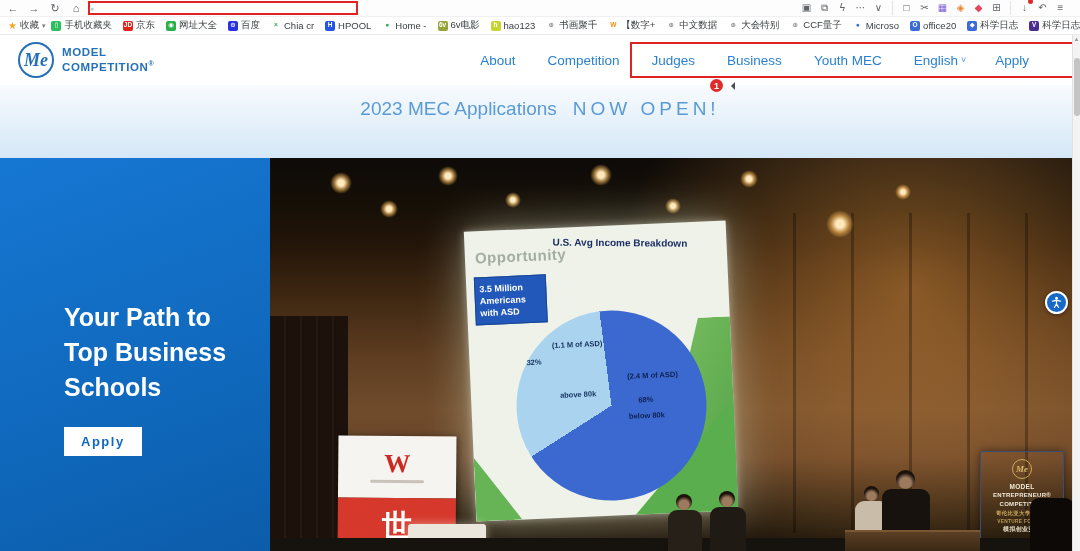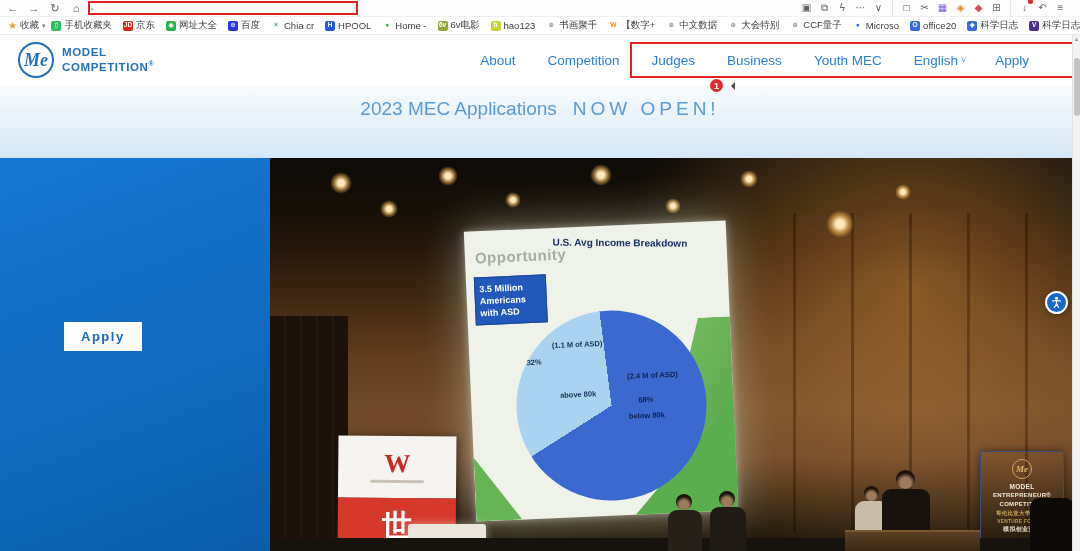--- a/index.html
+++ b/index.html
@@ -328,20 +328,21 @@
   </div>
 
   <div class="subbanner">
     <span class="open-line">
       <span>2023 MEC Applications</span><span class="open-right">NOW OPEN!</span>
     </span>
   </div>
 
   <div class="hero">
     <div class="hero-left">
+      <div class="headline">Your Path to Top Business Schools</div>
       <span class="apply-btn">Apply</span>
     </div>
 
     <div class="photo">
       <div class="warm-glow"></div>
       <div class="wood"></div>
       <div class="wall-seams"></div>
       <div class="light" style="left:60px;top:14px;width:22px;height:22px"></div>
       <div class="light" style="left:110px;top:42px;width:18px;height:18px"></div>
       <div class="light" style="left:168px;top:8px;width:20px;height:20px"></div>

